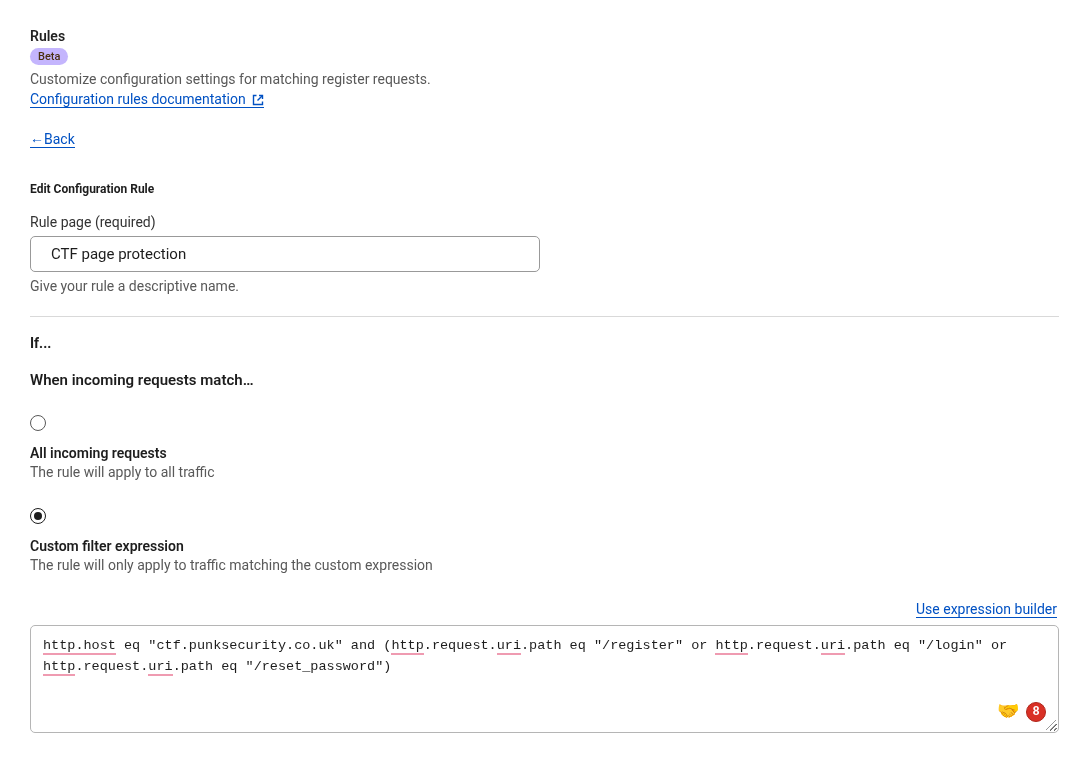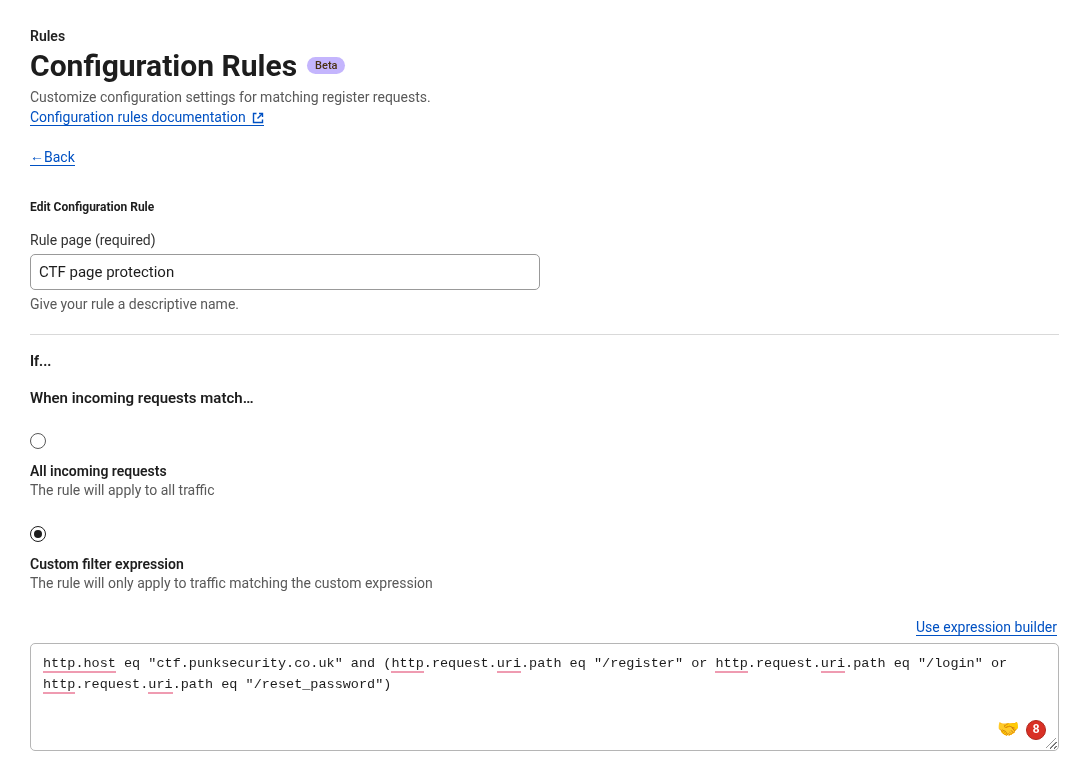--- a/index.html
+++ b/index.html
@@ -73,21 +73,21 @@
     margin-bottom: 18px;
   }
   .field-label {
     font-size: 14px;
     color: #333;
     margin-bottom: 6px;
   }
   .text-input {
     width: 510px;
     max-width: 100%;
-    padding: 8px 8px;
+    padding: 8px 20px;
     font-size: 15px;
     border: 1px solid #999;
     border-radius: 5px;
     color: #1d1d1d;
     font-family: inherit;
   }
   .field-hint {
     color: #595959;
     font-size: 14px;
     margin-top: 6px;
@@ -214,21 +214,20 @@
   }
 </style>
 </head>
 <body>
 
 
 
 <div class="breadcrumb">Rules</div>
 
 <div class="title-row">
-  <h1 class="page-title">Configuration Rules</h1>
   <span class="beta-badge">Beta</span>
 </div>
 
 <div class="subtitle">Customize configuration settings for matching register requests.</div>
 
 <a href="#" class="doc-link">
   <span>Configuration rules documentation</span>
   <span class="ext-icon">
     <svg viewBox="0 0 12 12" width="12" height="12" fill="none" stroke="#0051c3" stroke-width="1.4">
       <path d="M4.5 1.5H1.5v9h9V7.5"></path>

